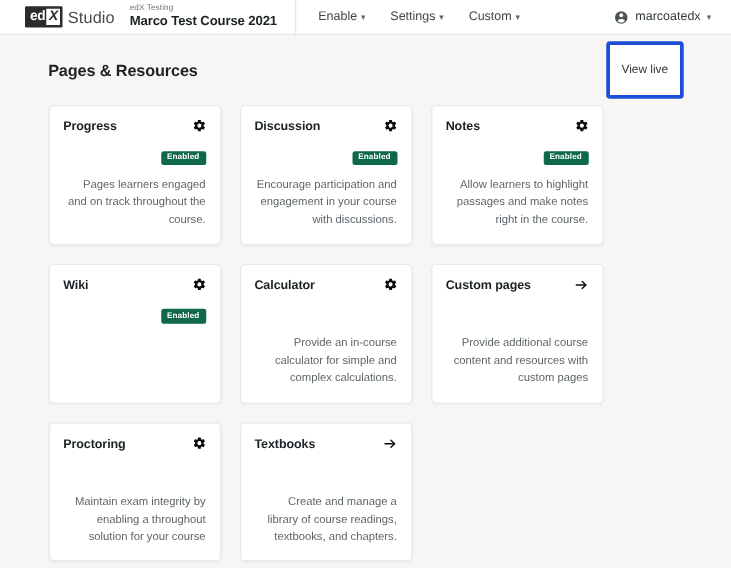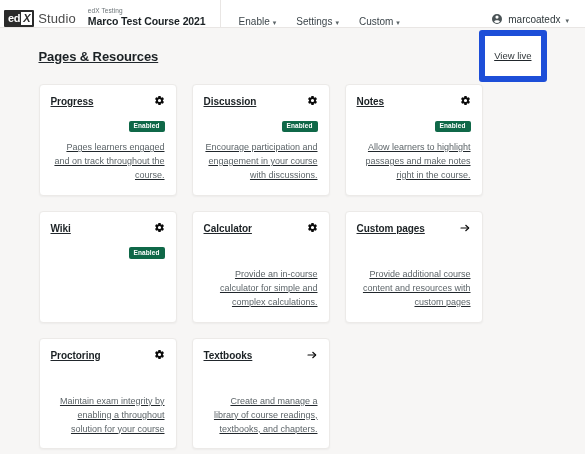--- a/index.html
+++ b/index.html
@@ -16,22 +16,22 @@
     color: #21272c;
     -webkit-font-smoothing: antialiased;
   }
 
   
   .navbar {
     height: 28px;
     background: #ffffff;
     border-bottom: 1px solid #e9e6e4;
     display: flex;
-    align-items: flex-end;
-    padding: 0 12px 0 4px;
+    align-items: center;
+    padding: 0 12px 0 20px;
     position: relative;
   }
 
   .brand {
     display: flex;
     align-items: center;
     gap: 4px;
   }
 
   .edx-mark {
@@ -127,21 +127,20 @@
     width: 12px;
     height: 12px;
     display: inline-block;
   }
 
   
   .page {
     padding: 0 0 0 0;
     height: 426px;
     overflow: hidden;
-    text-decoration: underline;
   }
 
   .page-inner {
     max-width: 520px;
     margin: 0 auto;
     padding: 0 4px;
   }
 
   .page-head {
     display: flex;
@@ -153,21 +152,21 @@
 
   .page-title {
     font-size: 13px;
     font-weight: 700;
     color: #1b2124;
     letter-spacing: -0.1px;
   }
 
   .view-live-btn {
     background: #ffffff;
-    border: 6px solid #1d4ed8;
+    border: 3px solid #1d4ed8;
     border-radius: 3px;
     font-size: 9.5px;
     color: #32383b;
     padding: 15px 9px;
     cursor: pointer;
     line-height: 1;
     font-family: "Liberation Sans", sans-serif;
   }
 
   

